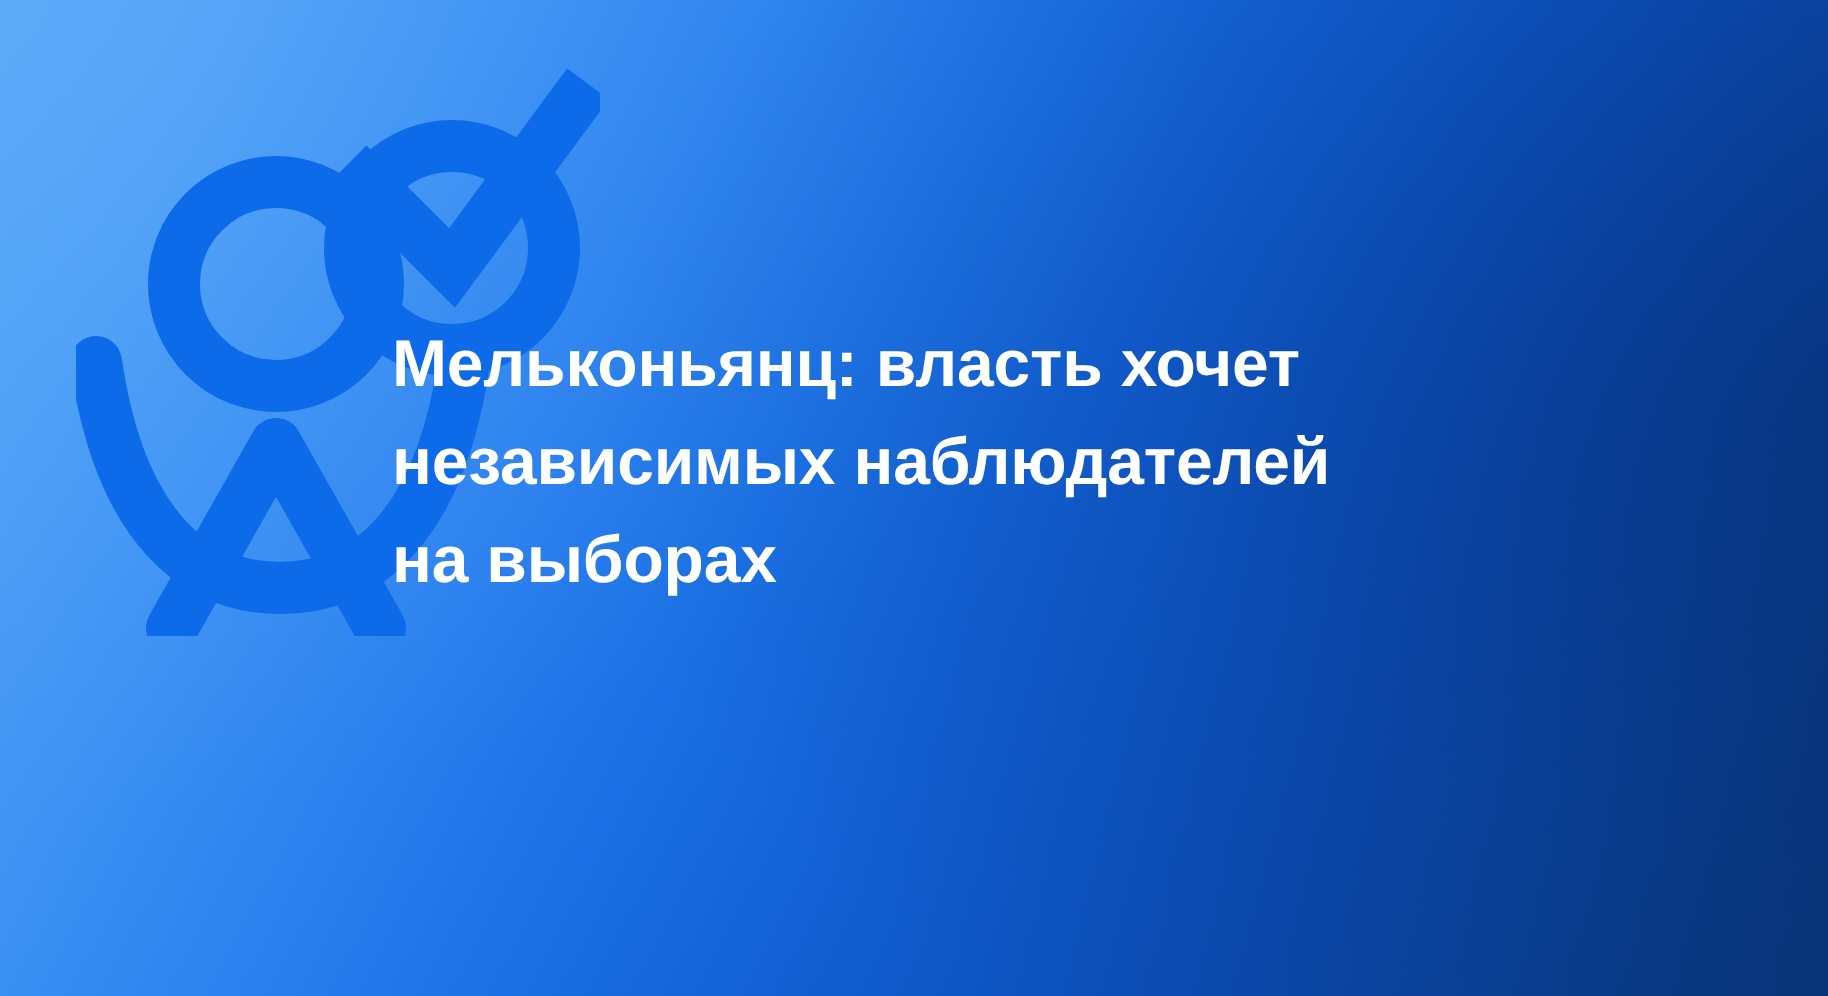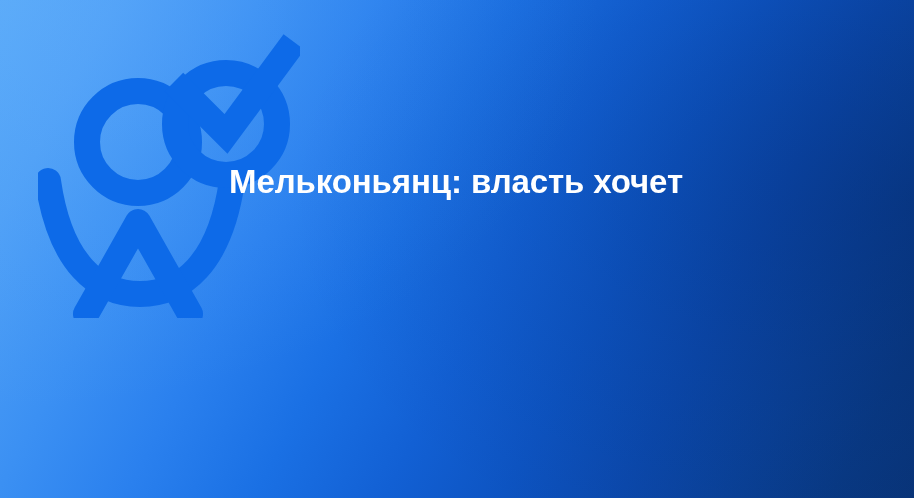--- a/index.html
+++ b/index.html
@@ -63,21 +63,20 @@
     left: 196px;
     top: 157px;
     width: 520px;
     z-index: 3;
     color: #ffffff;
     font-size: 33px;
     font-weight: 700;
     line-height: 49px;
     letter-spacing: -0.1px;
     text-rendering: optimizeLegibility;
-    text-align: center;
   }
   #headline .hl-line { display: block; white-space: nowrap; }
 </style>
 </head>
 <body>
 
 <div id="card">
 
   <div id="logo" aria-label="logo">
     <svg viewBox="0 0 262 292" xmlns="http://www.w3.org/2000/svg">
@@ -91,15 +90,17 @@
 
         <circle cx="188" cy="98" r="51" stroke-width="26"></circle>
 
         <path d="M 136 56 L 188 108 L 256 16" stroke-width="26" stroke-linecap="butt" stroke-linejoin="miter"></path>
       </g>
     </svg>
   </div>
 
   <div id="headline">
     <span class="hl-line">Мельконьянц: власть хочет</span>
+    <span class="hl-line">независимых наблюдателей</span>
+    <span class="hl-line">на выборах</span>
   </div>
 
 </div>
 
 </body></html>

